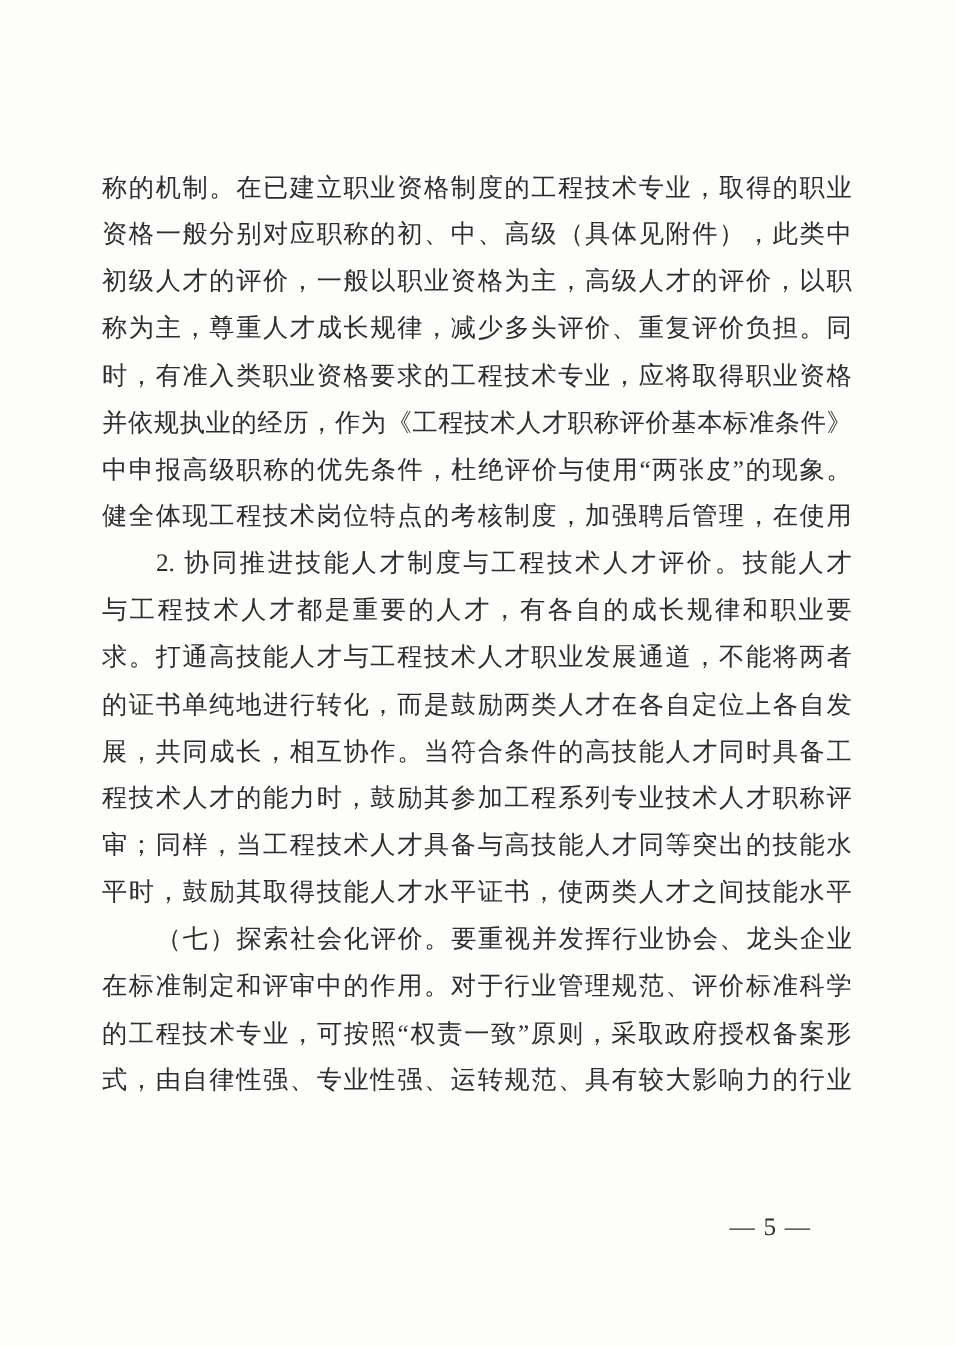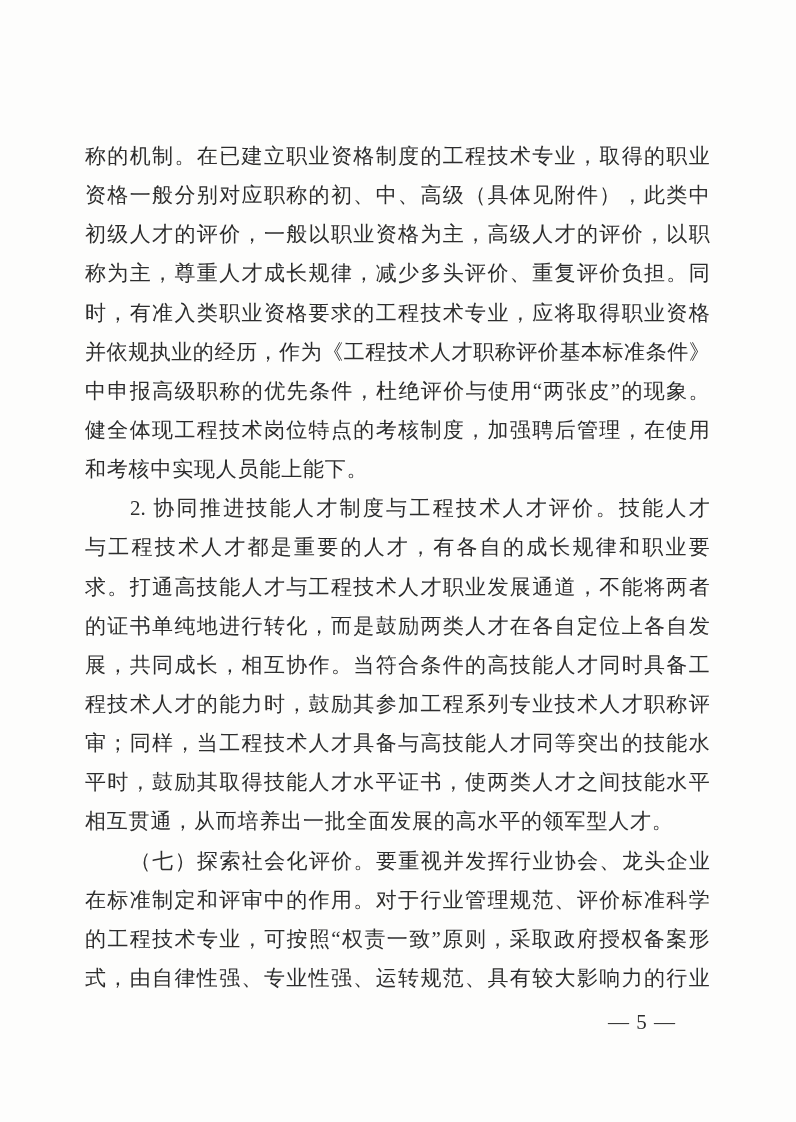--- a/index.html
+++ b/index.html
@@ -58,29 +58,27 @@
 <div class="page">
   <div class="text-block" id="text-block">
       <div class="line justify"><span>称</span><span>的</span><span>机</span><span>制</span><span>。</span><span>在</span><span>已</span><span>建</span><span>立</span><span>职</span><span>业</span><span>资</span><span>格</span><span>制</span><span>度</span><span>的</span><span>工</span><span>程</span><span>技</span><span>术</span><span>专</span><span>业</span><span>，</span><span>取</span><span>得</span><span>的</span><span>职</span><span>业</span></div>
       <div class="line justify"><span>资</span><span>格</span><span>一</span><span>般</span><span>分</span><span>别</span><span>对</span><span>应</span><span>职</span><span>称</span><span>的</span><span>初</span><span>、</span><span>中</span><span>、</span><span>高</span><span>级</span><span>（</span><span>具</span><span>体</span><span>见</span><span>附</span><span>件</span><span>）</span><span>，</span><span>此</span><span>类</span><span>中</span></div>
       <div class="line justify"><span>初</span><span>级</span><span>人</span><span>才</span><span>的</span><span>评</span><span>价</span><span>，</span><span>一</span><span>般</span><span>以</span><span>职</span><span>业</span><span>资</span><span>格</span><span>为</span><span>主</span><span>，</span><span>高</span><span>级</span><span>人</span><span>才</span><span>的</span><span>评</span><span>价</span><span>，</span><span>以</span><span>职</span></div>
       <div class="line justify"><span>称</span><span>为</span><span>主</span><span>，</span><span>尊</span><span>重</span><span>人</span><span>才</span><span>成</span><span>长</span><span>规</span><span>律</span><span>，</span><span>减</span><span>少</span><span>多</span><span>头</span><span>评</span><span>价</span><span>、</span><span>重</span><span>复</span><span>评</span><span>价</span><span>负</span><span>担</span><span>。</span><span>同</span></div>
       <div class="line justify"><span>时</span><span>，</span><span>有</span><span>准</span><span>入</span><span>类</span><span>职</span><span>业</span><span>资</span><span>格</span><span>要</span><span>求</span><span>的</span><span>工</span><span>程</span><span>技</span><span>术</span><span>专</span><span>业</span><span>，</span><span>应</span><span>将</span><span>取</span><span>得</span><span>职</span><span>业</span><span>资</span><span>格</span></div>
       <div class="line justify"><span>并</span><span>依</span><span>规</span><span>执</span><span>业</span><span>的</span><span>经</span><span>历</span><span>，</span><span>作</span><span>为</span><span>《</span><span>工</span><span>程</span><span>技</span><span>术</span><span>人</span><span>才</span><span>职</span><span>称</span><span>评</span><span>价</span><span>基</span><span>本</span><span>标</span><span>准</span><span>条</span><span>件</span><span>》</span></div>
       <div class="line justify"><span>中</span><span>申</span><span>报</span><span>高</span><span>级</span><span>职</span><span>称</span><span>的</span><span>优</span><span>先</span><span>条</span><span>件</span><span>，</span><span>杜</span><span>绝</span><span>评</span><span>价</span><span>与</span><span>使</span><span>用</span><span>“</span><span>两</span><span>张</span><span>皮</span><span>”</span><span>的</span><span>现</span><span>象</span><span>。</span></div>
       <div class="line justify"><span>健</span><span>全</span><span>体</span><span>现</span><span>工</span><span>程</span><span>技</span><span>术</span><span>岗</span><span>位</span><span>特</span><span>点</span><span>的</span><span>考</span><span>核</span><span>制</span><span>度</span><span>，</span><span>加</span><span>强</span><span>聘</span><span>后</span><span>管</span><span>理</span><span>，</span><span>在</span><span>使</span><span>用</span></div>
-      <div class="line">和考核中实现人员能上能下。</div>
       <div class="line justify indent"><span>2. </span><span>协</span><span>同</span><span>推</span><span>进</span><span>技</span><span>能</span><span>人</span><span>才</span><span>制</span><span>度</span><span>与</span><span>工</span><span>程</span><span>技</span><span>术</span><span>人</span><span>才</span><span>评</span><span>价</span><span>。</span><span>技</span><span>能</span><span>人</span><span>才</span></div>
       <div class="line justify"><span>与</span><span>工</span><span>程</span><span>技</span><span>术</span><span>人</span><span>才</span><span>都</span><span>是</span><span>重</span><span>要</span><span>的</span><span>人</span><span>才</span><span>，</span><span>有</span><span>各</span><span>自</span><span>的</span><span>成</span><span>长</span><span>规</span><span>律</span><span>和</span><span>职</span><span>业</span><span>要</span></div>
       <div class="line justify"><span>求</span><span>。</span><span>打</span><span>通</span><span>高</span><span>技</span><span>能</span><span>人</span><span>才</span><span>与</span><span>工</span><span>程</span><span>技</span><span>术</span><span>人</span><span>才</span><span>职</span><span>业</span><span>发</span><span>展</span><span>通</span><span>道</span><span>，</span><span>不</span><span>能</span><span>将</span><span>两</span><span>者</span></div>
       <div class="line justify"><span>的</span><span>证</span><span>书</span><span>单</span><span>纯</span><span>地</span><span>进</span><span>行</span><span>转</span><span>化</span><span>，</span><span>而</span><span>是</span><span>鼓</span><span>励</span><span>两</span><span>类</span><span>人</span><span>才</span><span>在</span><span>各</span><span>自</span><span>定</span><span>位</span><span>上</span><span>各</span><span>自</span><span>发</span></div>
       <div class="line justify"><span>展</span><span>，</span><span>共</span><span>同</span><span>成</span><span>长</span><span>，</span><span>相</span><span>互</span><span>协</span><span>作</span><span>。</span><span>当</span><span>符</span><span>合</span><span>条</span><span>件</span><span>的</span><span>高</span><span>技</span><span>能</span><span>人</span><span>才</span><span>同</span><span>时</span><span>具</span><span>备</span><span>工</span></div>
       <div class="line justify"><span>程</span><span>技</span><span>术</span><span>人</span><span>才</span><span>的</span><span>能</span><span>力</span><span>时</span><span>，</span><span>鼓</span><span>励</span><span>其</span><span>参</span><span>加</span><span>工</span><span>程</span><span>系</span><span>列</span><span>专</span><span>业</span><span>技</span><span>术</span><span>人</span><span>才</span><span>职</span><span>称</span><span>评</span></div>
       <div class="line justify"><span>审</span><span>；</span><span>同</span><span>样</span><span>，</span><span>当</span><span>工</span><span>程</span><span>技</span><span>术</span><span>人</span><span>才</span><span>具</span><span>备</span><span>与</span><span>高</span><span>技</span><span>能</span><span>人</span><span>才</span><span>同</span><span>等</span><span>突</span><span>出</span><span>的</span><span>技</span><span>能</span><span>水</span></div>
       <div class="line justify"><span>平</span><span>时</span><span>，</span><span>鼓</span><span>励</span><span>其</span><span>取</span><span>得</span><span>技</span><span>能</span><span>人</span><span>才</span><span>水</span><span>平</span><span>证</span><span>书</span><span>，</span><span>使</span><span>两</span><span>类</span><span>人</span><span>才</span><span>之</span><span>间</span><span>技</span><span>能</span><span>水</span><span>平</span></div>
-      <div class="line">相互贯通，从而培养出一批全面发展的高水平的领军型人才。</div>
       <div class="line justify indent"><span>（</span><span>七</span><span>）</span><span>探</span><span>索</span><span>社</span><span>会</span><span>化</span><span>评</span><span>价</span><span>。</span><span>要</span><span>重</span><span>视</span><span>并</span><span>发</span><span>挥</span><span>行</span><span>业</span><span>协</span><span>会</span><span>、</span><span>龙</span><span>头</span><span>企</span><span>业</span></div>
       <div class="line justify"><span>在</span><span>标</span><span>准</span><span>制</span><span>定</span><span>和</span><span>评</span><span>审</span><span>中</span><span>的</span><span>作</span><span>用</span><span>。</span><span>对</span><span>于</span><span>行</span><span>业</span><span>管</span><span>理</span><span>规</span><span>范</span><span>、</span><span>评</span><span>价</span><span>标</span><span>准</span><span>科</span><span>学</span></div>
       <div class="line justify"><span>的</span><span>工</span><span>程</span><span>技</span><span>术</span><span>专</span><span>业</span><span>，</span><span>可</span><span>按</span><span>照</span><span>“</span><span>权</span><span>责</span><span>一</span><span>致</span><span>”</span><span>原</span><span>则</span><span>，</span><span>采</span><span>取</span><span>政</span><span>府</span><span>授</span><span>权</span><span>备</span><span>案</span><span>形</span></div>
       <div class="line justify"><span>式</span><span>，</span><span>由</span><span>自</span><span>律</span><span>性</span><span>强</span><span>、</span><span>专</span><span>业</span><span>性</span><span>强</span><span>、</span><span>运</span><span>转</span><span>规</span><span>范</span><span>、</span><span>具</span><span>有</span><span>较</span><span>大</span><span>影</span><span>响</span><span>力</span><span>的</span><span>行</span><span>业</span></div>
     </div>
   <div class="page-number">— 5 —</div>
 </div>
 
 </body></html>

